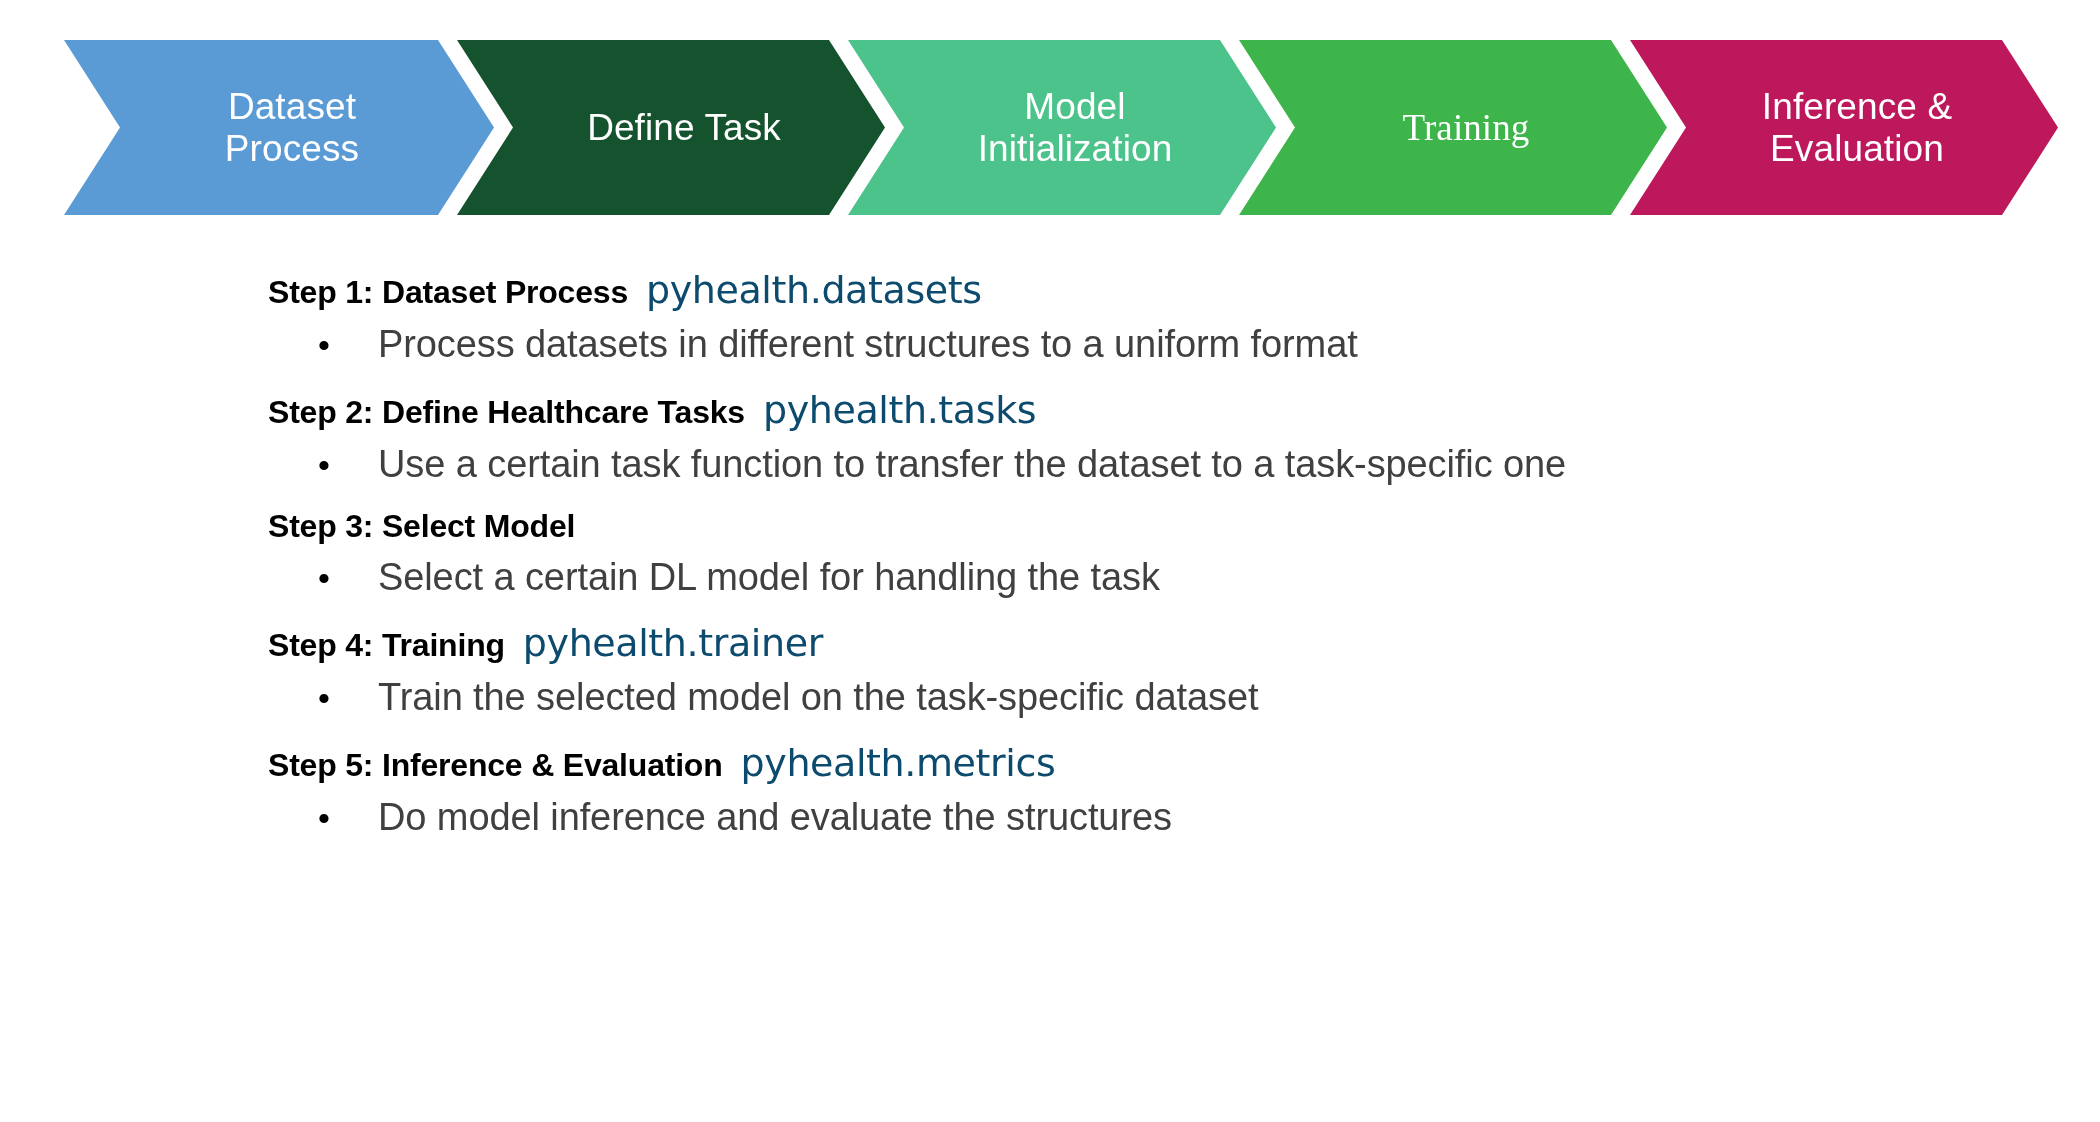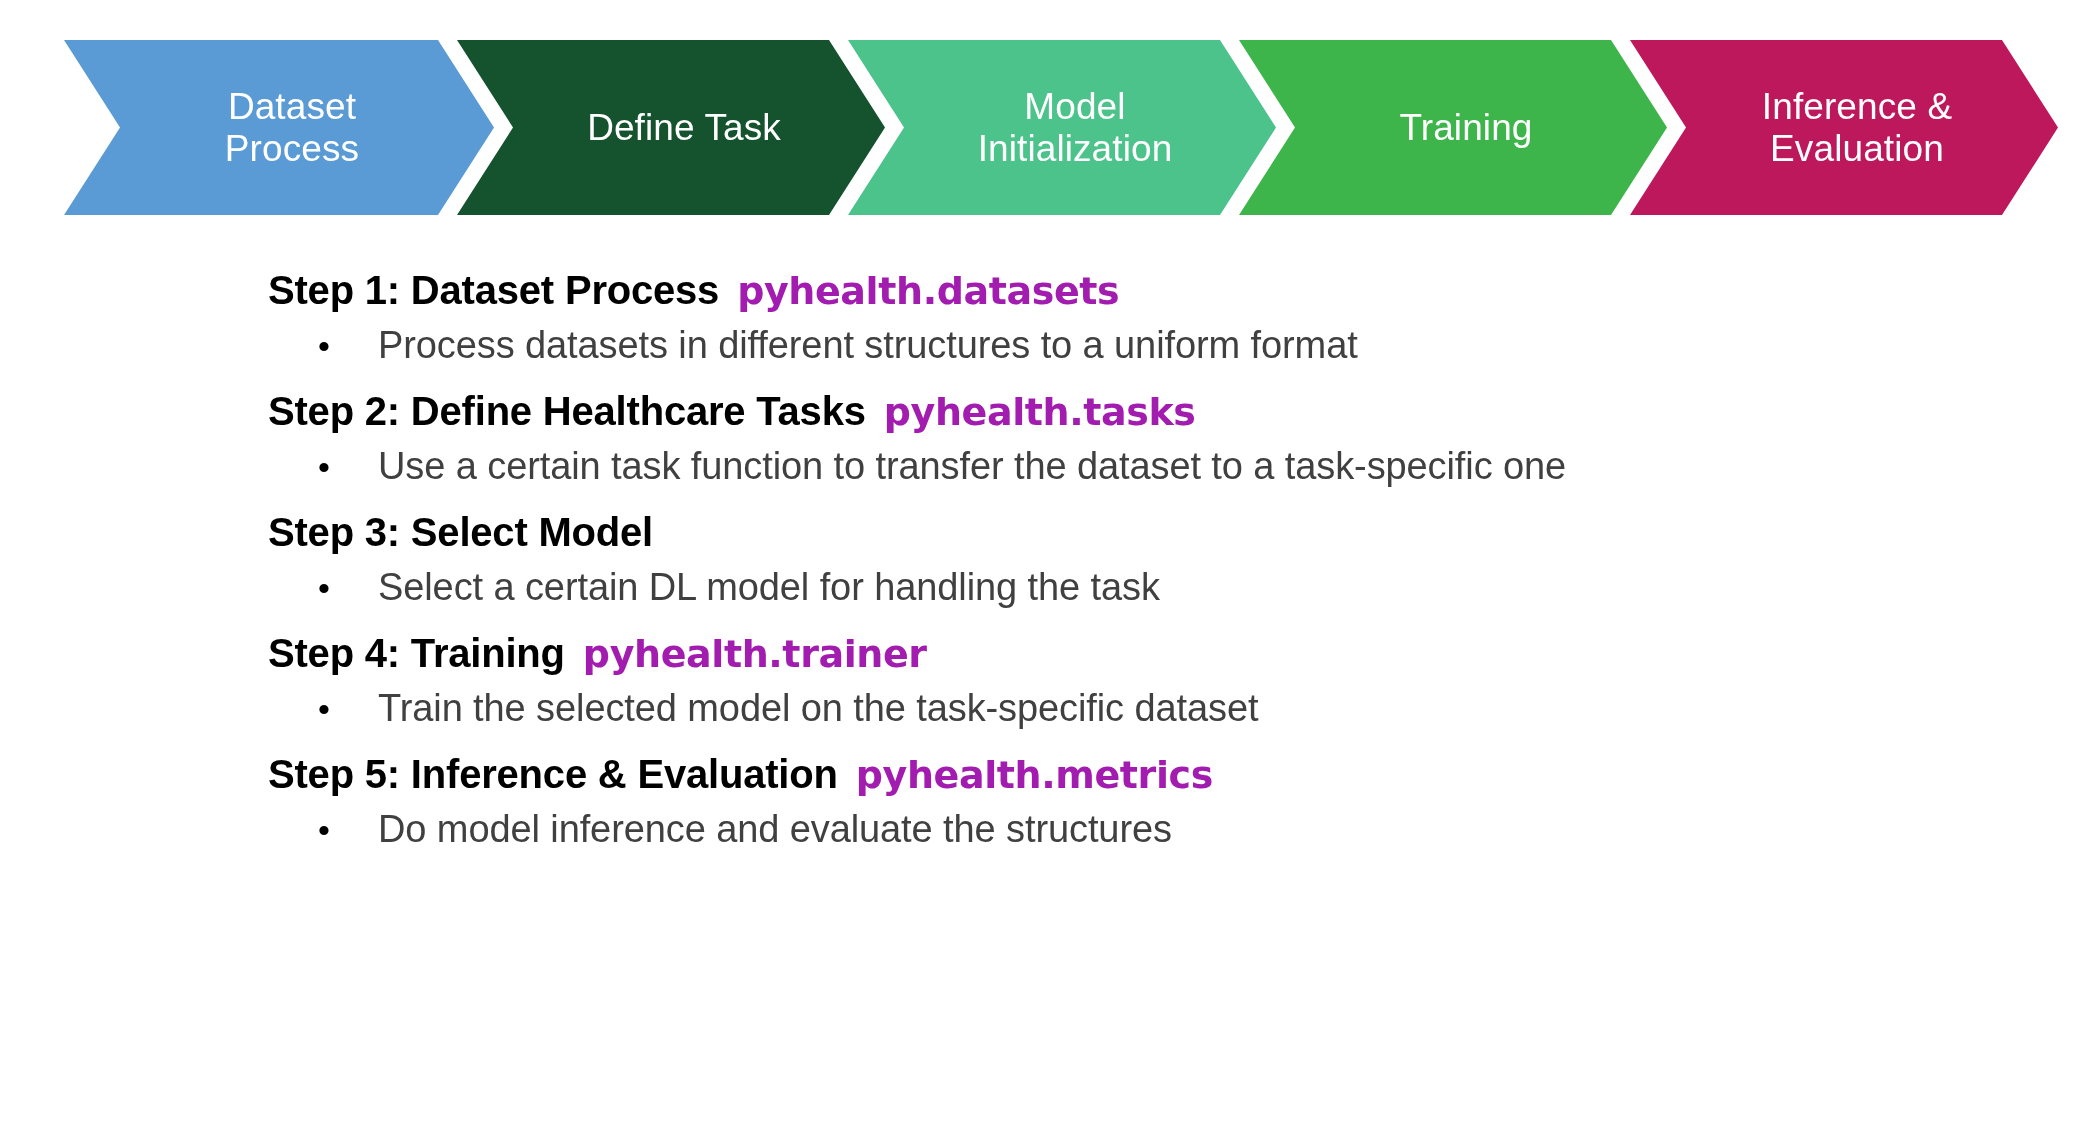--- a/index.html
+++ b/index.html
@@ -57,29 +57,29 @@
     position: relative;
     margin-bottom: 22px;
   }
   .step-heading {
     margin-left: 268px;
     display: flex;
     align-items: baseline;
     white-space: nowrap;
   }
   .step-title {
-    font-size: 40px;
+    font-size: 32px;
     font-weight: bold;
     color: #000000;
     letter-spacing: -0.2px;
   }
   .step-module {
     font-size: 38px;
-    font-weight: bold;
-    color: #a21caf;
+    font-weight: normal;
+    color: #0c4a6e;
     font-family: "DejaVu Sans", sans-serif;
     margin-left: 18px;
     letter-spacing: -0.4px;
   }
   .step-bullet-row {
     margin-left: 318px;
     margin-top: 11px;
     display: flex;
     align-items: baseline;
   }
@@ -105,21 +105,21 @@
     <span class="chevron-label">Dataset
 Process</span>
   </div>
   <div class="chevron" style="left: 457px; width: 428px; background: #14532d;">
     <span class="chevron-label">Define Task</span>
   </div>
   <div class="chevron" style="left: 848px; width: 428px; background: rgb(76, 195, 138);">
     <span class="chevron-label">Model
 Initialization</span>
   </div>
-  <div class="chevron" style="left: 1239px; width: 428px; background: rgb(61, 181, 74);">
+  <div class="chevron" style="left: 1239px; width: 428px; background: rgb(61, 181, 74); font-family: Liberation Serif, serif;">
     <span class="chevron-label">Training</span>
   </div>
   <div class="chevron" style="left: 1630px; width: 428px; background: #be185d;">
     <span class="chevron-label">Inference &amp;
 Evaluation</span>
   </div>
 </div>
 
 <div id="steps">
 

